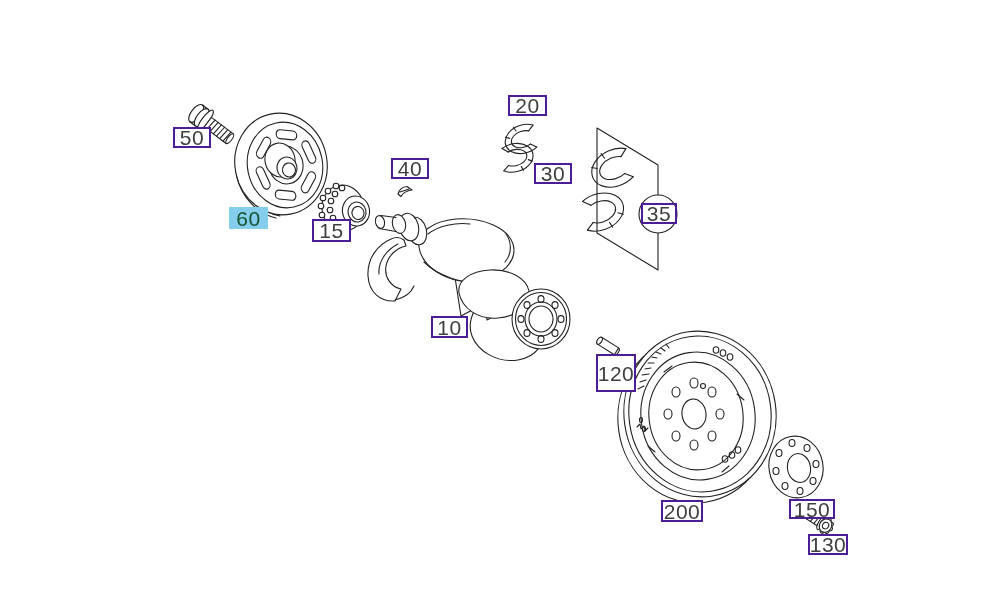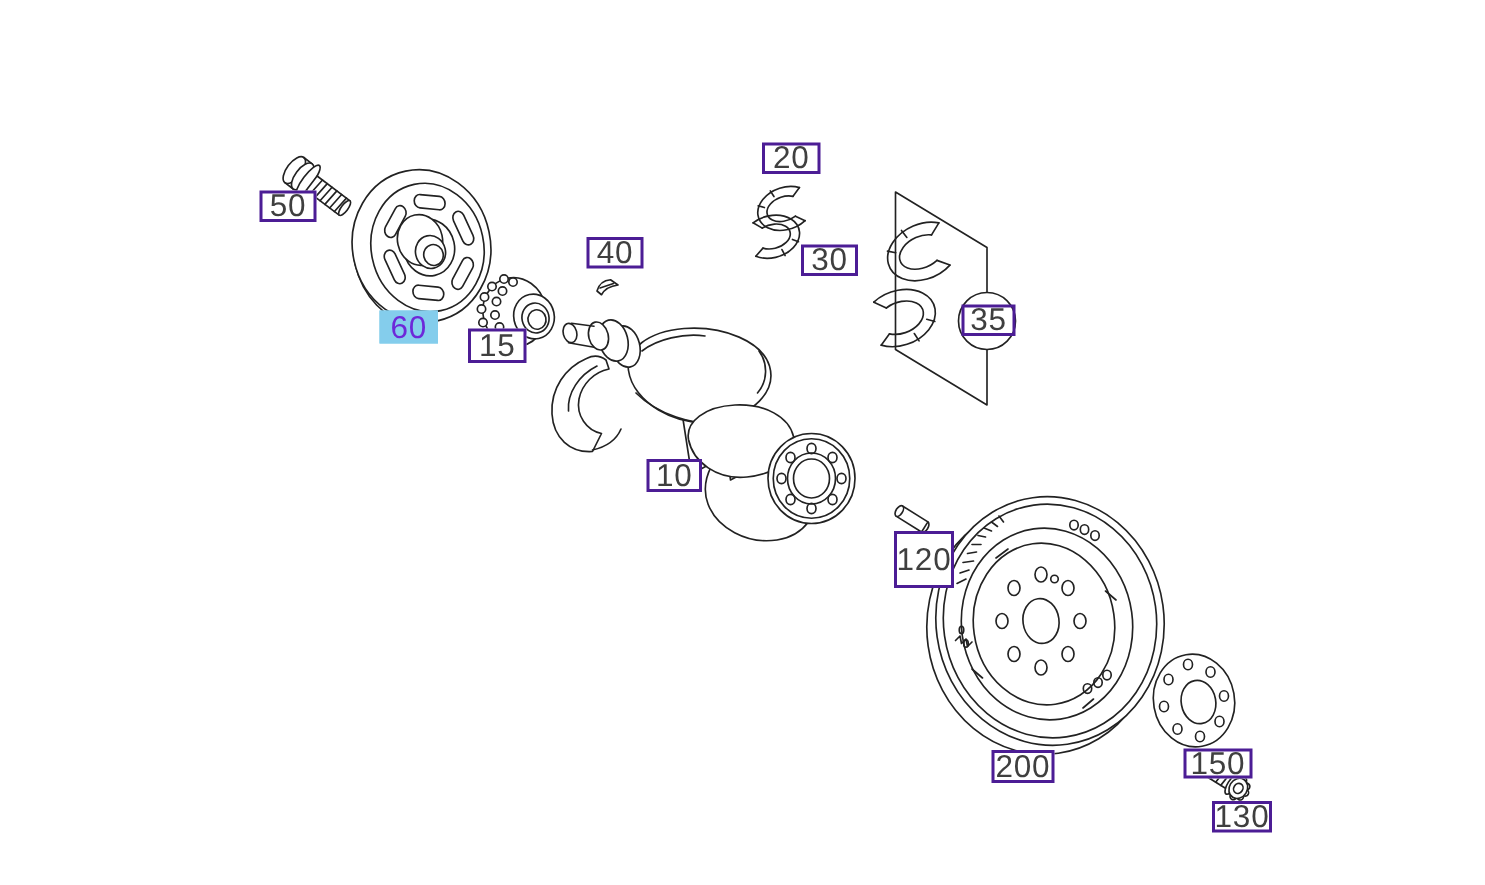--- a/index.html
+++ b/index.html
@@ -7,21 +7,21 @@
     position:relative;width:990px;height:590px;background:#ffffff;
     font-family:"Liberation Sans",sans-serif;overflow:hidden;
   }
   .art{position:absolute;left:0;top:0;}
   .callout{
     position:absolute;box-sizing:border-box;
     border:2px solid #4c1d95;background:#ffffff;color:#3f3f3f;
     font-size:21px;line-height:1;display:flex;align-items:center;justify-content:center;
     letter-spacing:0.5px;cursor:pointer;user-select:none;
   }
-  .callout.highlighted{background:#84cdec;border-color:#84cdec;color:#6d28d9;margin-left:24px;}
+  .callout.highlighted{background:#84cdec;border-color:#84cdec;color:#14532d;}
   .callout.transparent{background:transparent;}
   svg *{vector-effect:non-scaling-stroke;}
 </style>
 </head>
 <body>
 
 <div class="stage">
 
 <svg class="art" width="990" height="590" viewBox="0 0 990 590" fill="none" stroke="#222" stroke-width="1.1" stroke-linejoin="round" stroke-linecap="round">
 
@@ -237,21 +237,21 @@
 </svg>
 
 <div class="callout" style="left:173px;top:127px;width:38px;height:21px;text-align:right;">50</div>
 
 <div class="callout highlighted" style="left:229px;top:207px;width:39px;height:22px;">60</div>
 
 <div class="callout" style="left:312px;top:219px;width:39px;height:23px;">15</div>
 
 <div class="callout" style="left:391px;top:158px;width:38px;height:21px;">40</div>
 
-<div class="callout" style="left:431px;top:306px;width:37px;height:22px;">10</div>
+<div class="callout" style="left:431px;top:316px;width:37px;height:22px;">10</div>
 
 <div class="callout" style="left:508px;top:95px;width:39px;height:21px;">20</div>
 
 <div class="callout" style="left:506px;top:163px;width:38px;height:21px;margin-left:28px;">30</div>
 
 <div class="callout transparent" style="left:641px;top:203px;width:36px;height:21px;">35</div>
 
 <div class="callout" style="left:596px;top:354px;width:40px;height:38px;">120</div>
 
 <div class="callout" style="left:661px;top:500px;width:42px;height:22px;">200</div>

